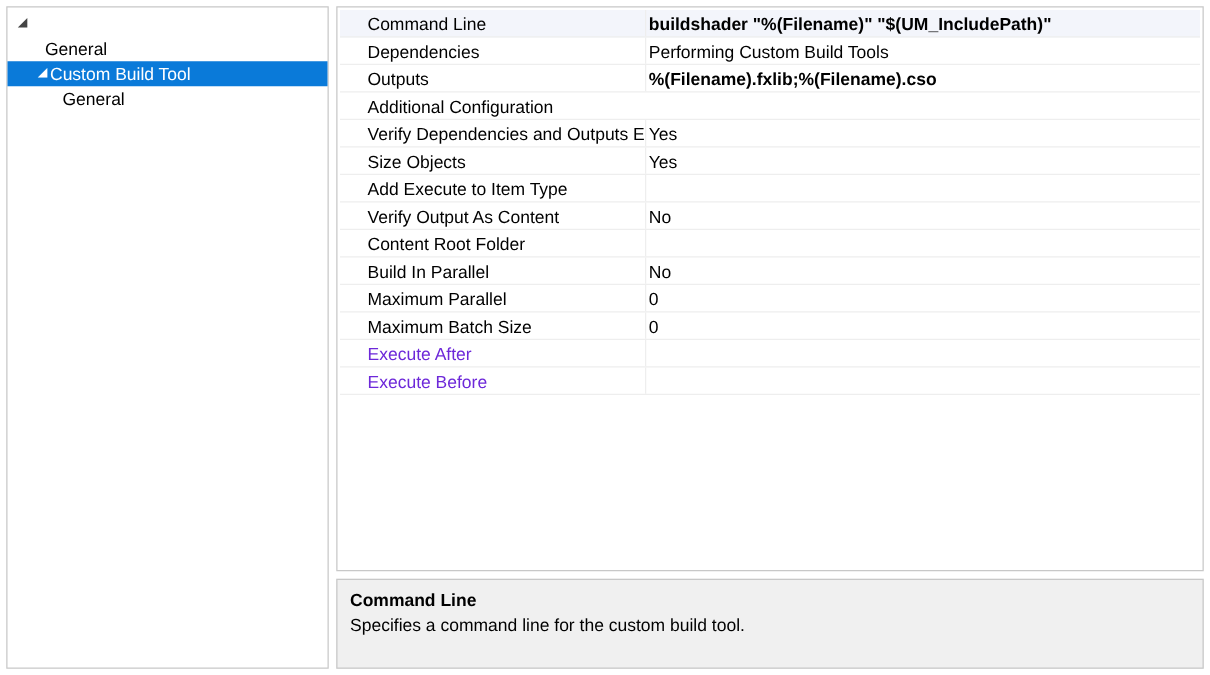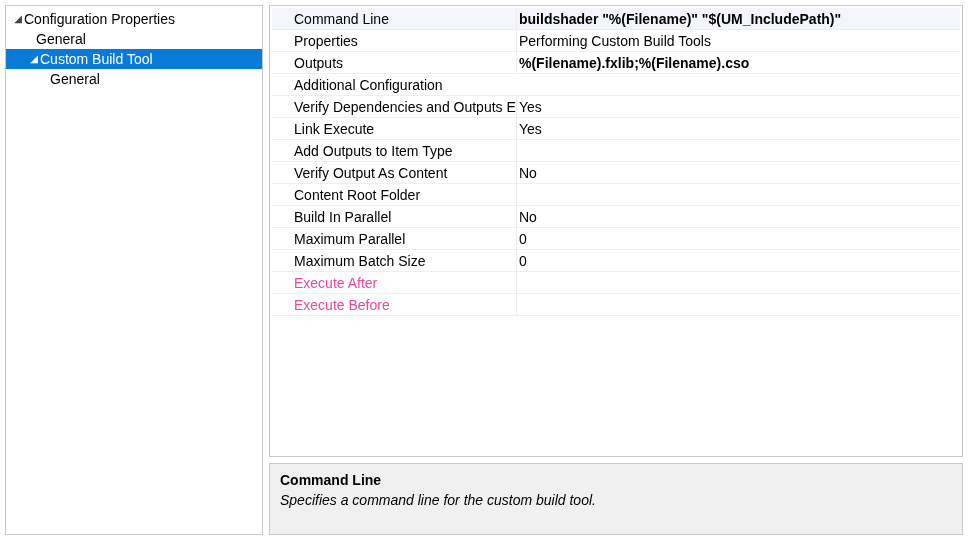--- a/index.html
+++ b/index.html
@@ -84,47 +84,45 @@
     overflow: hidden;
   }
   .grid-row .value {
     flex: 1;
     line-height: 22px;
     padding-left: 2px;
     white-space: nowrap;
     overflow: hidden;
     border-left: 1px solid #eeeeee;
   }
-  .grid-row.disabled .label { color: #ec4899; }
+  .grid-row.disabled .label { color: #6d28d9; }
   .bold { font-weight: 600; }
 
   .desc {
     height: 72px;
     border: 1px solid #c8c8c8;
     background: #f0f0f0;
     padding: 6px 10px 4px 10px;
   }
   .desc .title {
     font-weight: 600;
     line-height: 20px;
   }
   .desc .body {
     line-height: 20px;
-    font-style: italic;
   }
 </style>
 </head>
 <body>
 
 <div class="frame">
 
   <div class="sidebar">
     <div class="tree-row">
       <span class="arrow">◢</span>
-      <span>Configuration Properties</span>
     </div>
     <div class="tree-row indent-1">
       <span>General</span>
     </div>
     <div class="tree-row indent-1a selected">
       <span class="arrow">◢</span>
       <span>Custom Build Tool</span>
     </div>
     <div class="tree-row indent-2">
       <span>General</span>
@@ -133,40 +131,40 @@
 
   <div class="right">
     <div class="grid-wrap">
       <div class="grid">
 
         <div class="grid-row sel">
           <div class="label">Command Line</div>
           <div class="value bold">buildshader "%(Filename)" "$(UM_IncludePath)"</div>
         </div>
         <div class="grid-row">
-          <div class="label">Properties</div>
+          <div class="label">Dependencies</div>
           <div class="value">Performing Custom Build Tools</div>
         </div>
         <div class="grid-row">
           <div class="label">Outputs</div>
           <div class="value bold">%(Filename).fxlib;%(Filename).cso</div>
         </div>
         <div class="grid-row">
           <div class="label">Additional Configuration</div>
         </div>
         <div class="grid-row">
           <div class="label">Verify Dependencies and Outputs Exist</div>
           <div class="value">Yes</div>
         </div>
         <div class="grid-row">
-          <div class="label">Link Execute</div>
+          <div class="label">Size Objects</div>
           <div class="value">Yes</div>
         </div>
         <div class="grid-row">
-          <div class="label">Add Outputs to Item Type</div>
+          <div class="label">Add Execute to Item Type</div>
           <div class="value"></div>
         </div>
         <div class="grid-row">
           <div class="label">Verify Output As Content</div>
           <div class="value">No</div>
         </div>
         <div class="grid-row">
           <div class="label">Content Root Folder</div>
           <div class="value"></div>
         </div>

